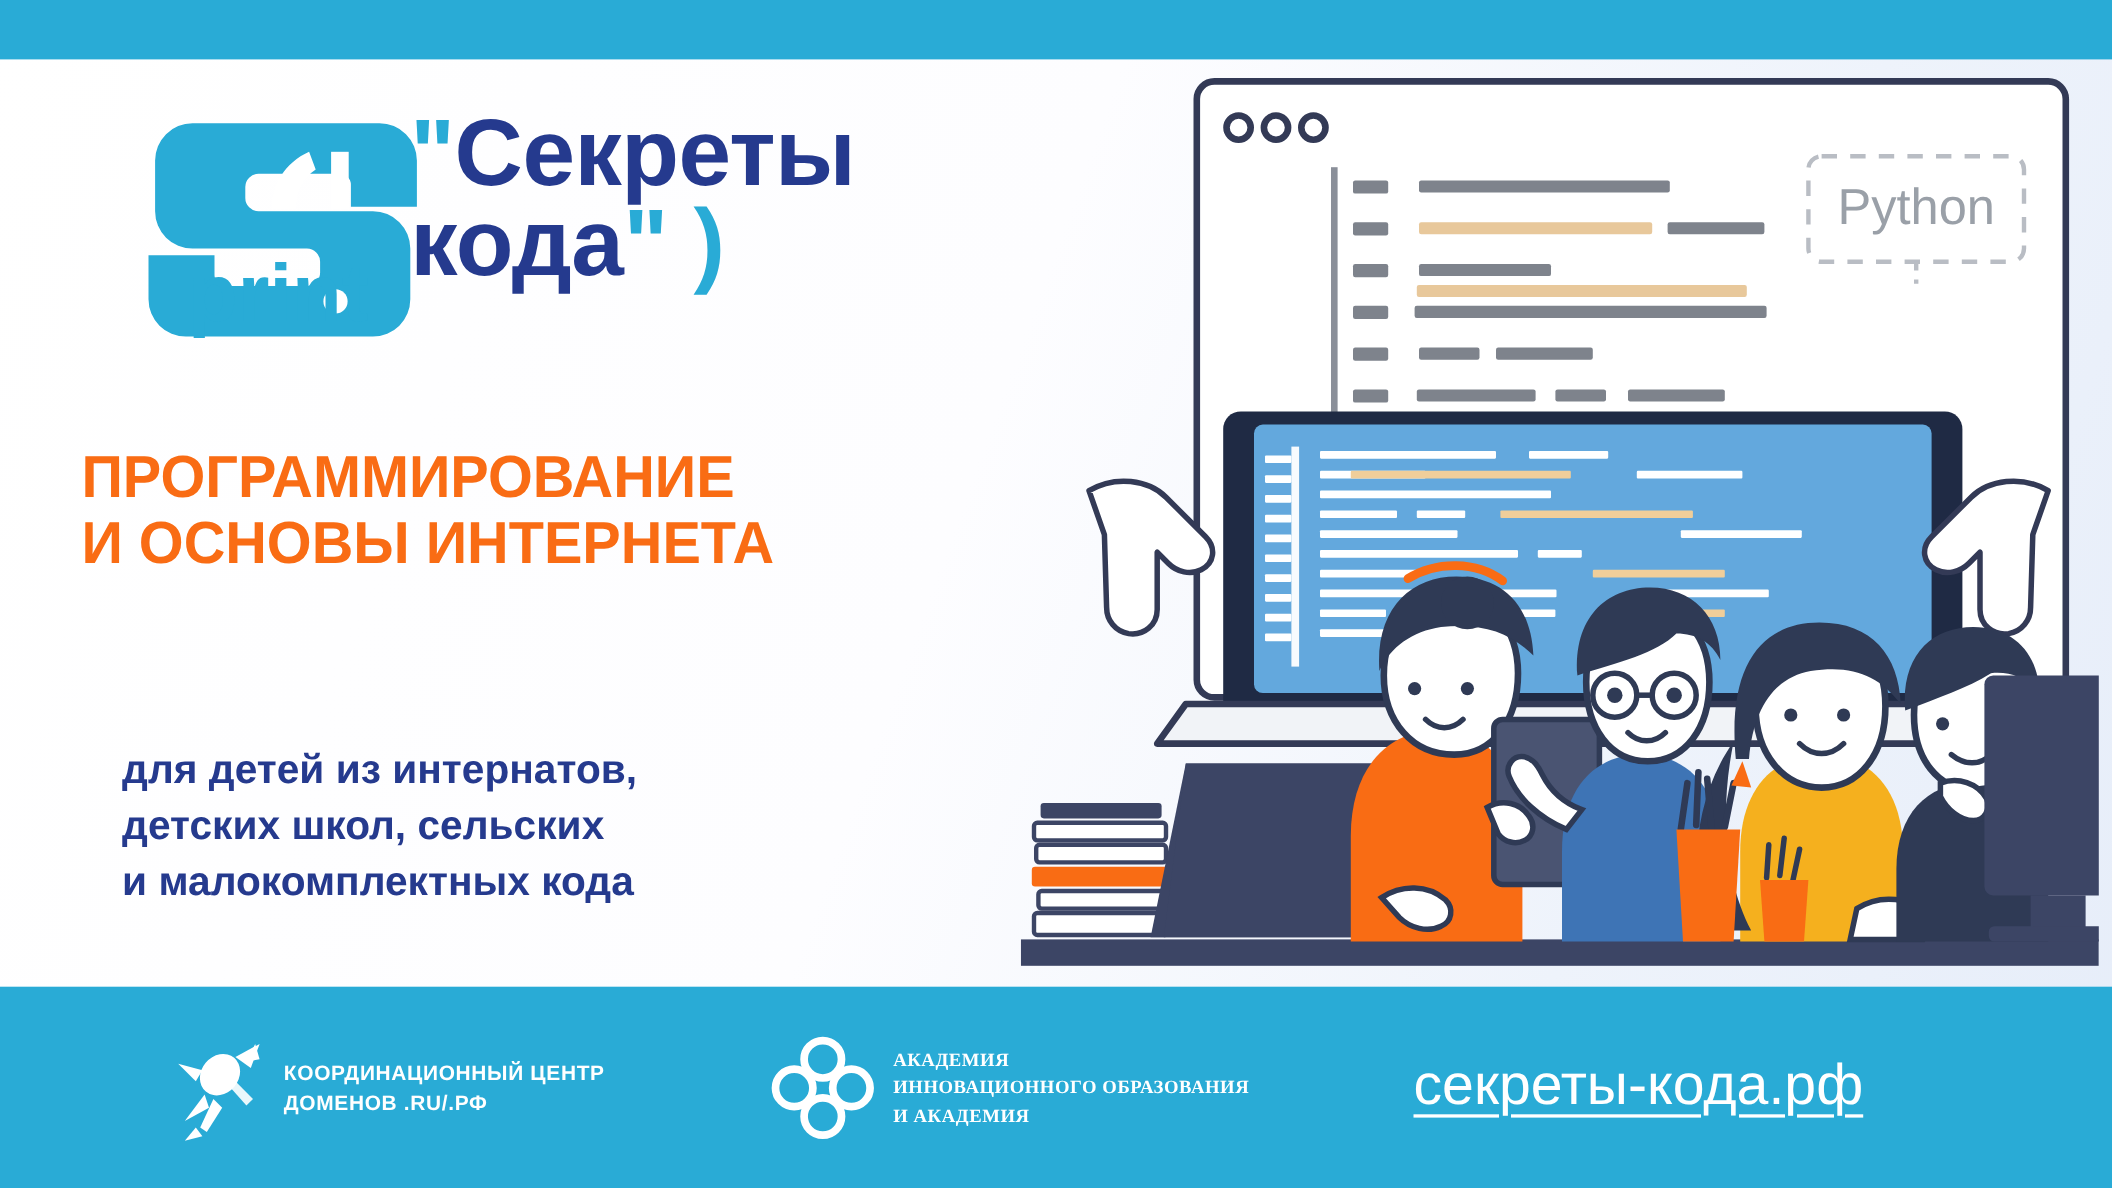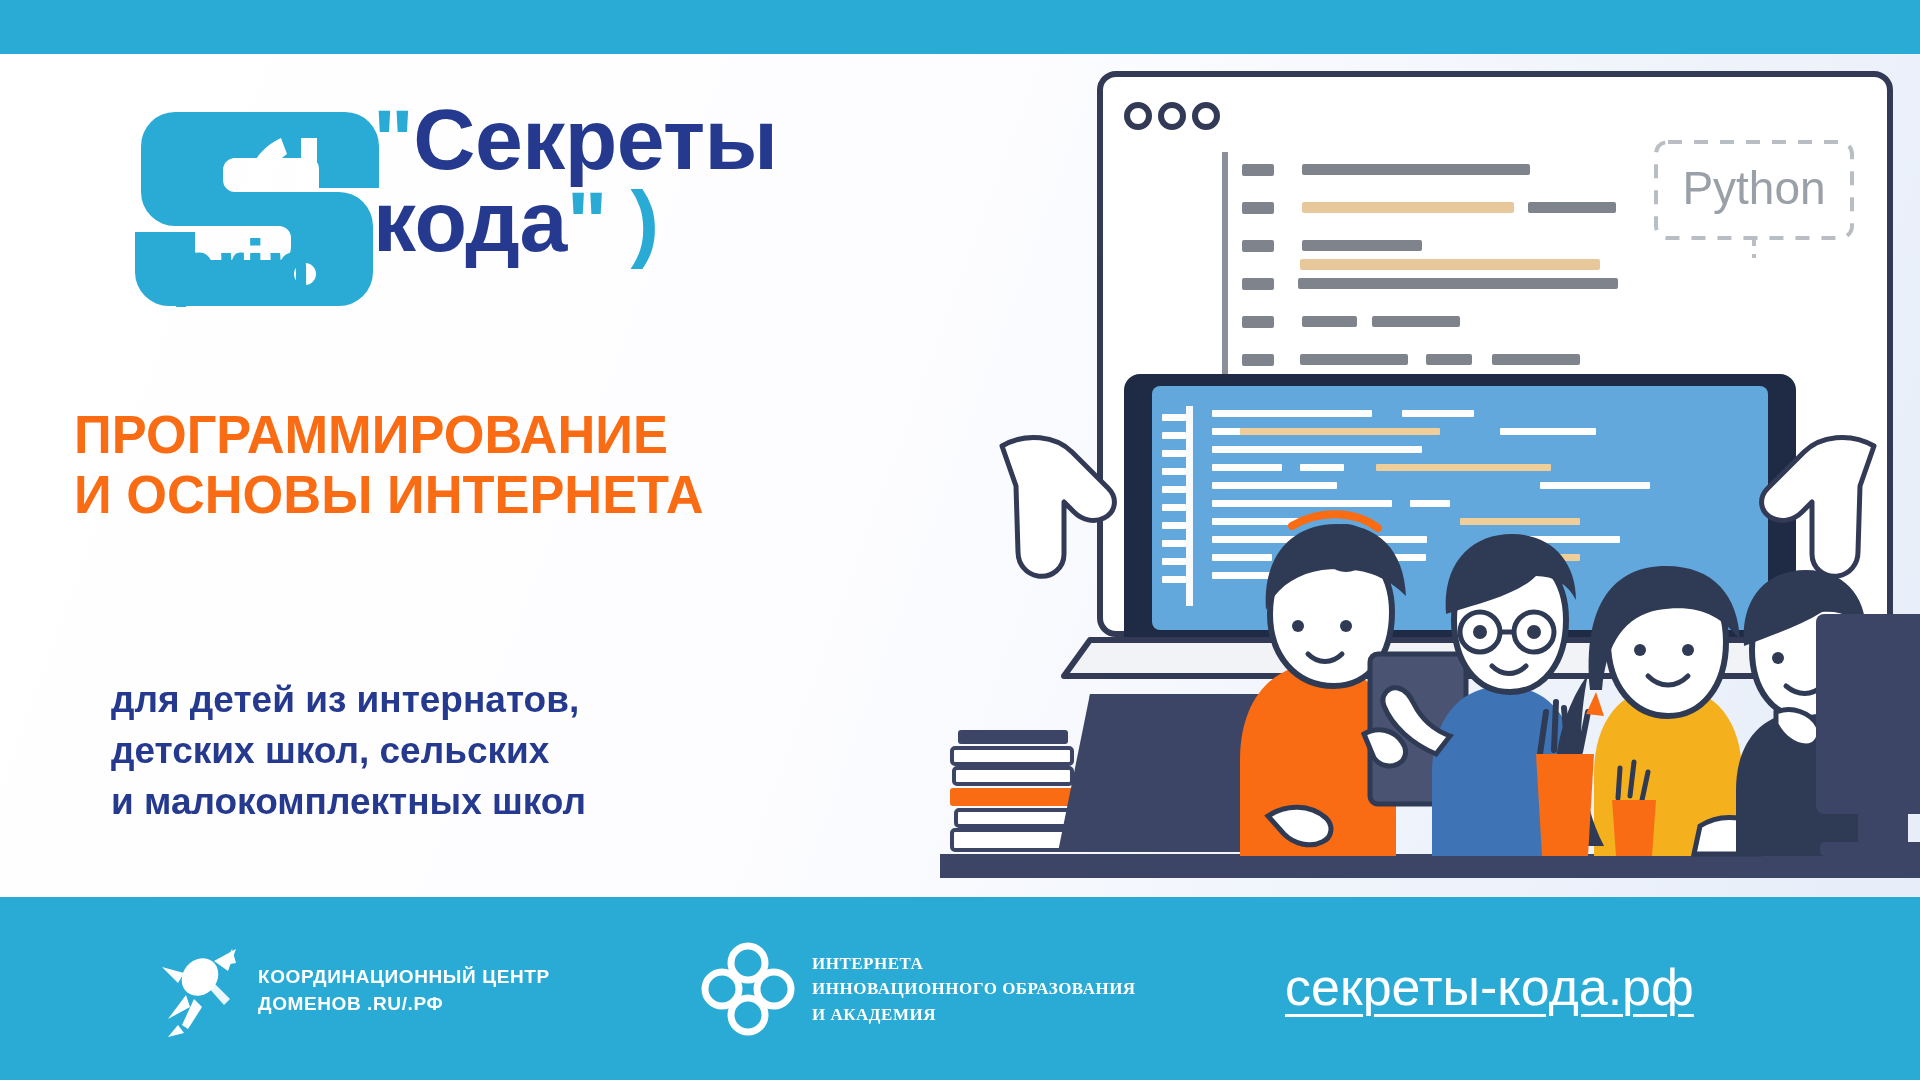--- a/index.html
+++ b/index.html
@@ -65,21 +65,21 @@
     position:absolute;left:92px;top:620px;width:760px;
     color:#253A8E;
     font-size:37px;font-weight:700;line-height:1.38;
     font-family:"Liberation Sans", sans-serif;
     margin-left:19px;
   }
   .subtext div{white-space:nowrap;}
 
   
   .art{
-    position:absolute;right:0;top:54px;width:980px;height:766px;
+    position:absolute;right:12px;top:54px;width:980px;height:766px;
   }
   .art svg{position:absolute;left:0;top:0;}
 
   
   .footer{
     position:absolute;left:0;bottom:0;width:1920px;height:183px;
     display:flex;align-items:center;padding-left:16px;
   }
   .f-block{position:absolute;display:flex;align-items:center;}
 
@@ -141,21 +141,21 @@
     </div>
 
     <div class="headline">
       <div>ПРОГРАММИРОВАНИЕ</div>
       <div>И ОСНОВЫ ИНТЕРНЕТА</div>
     </div>
 
     <div class="subtext">
       <div>для детей из интернатов,</div>
       <div>детских школ, сельских</div>
-      <div>и малокомплектных школ</div>
+      <div>и малокомплектных кода</div>
     </div>
   </div>
 
   <div class="art">
     <svg width="980" height="843" viewBox="0 0 980 843" xmlns="http://www.w3.org/2000/svg">
 
       <g>
         <rect x="160" y="20" width="790" height="560" rx="16" fill="#ffffff" stroke="#333A56" stroke-width="6"></rect>
 
         <circle cx="198" cy="62" r="11" fill="none" stroke="#333A56" stroke-width="6"></circle>
@@ -382,21 +382,21 @@
     <div class="f-block acad">
       <svg class="ac-icon" viewBox="0 0 96 96" xmlns="http://www.w3.org/2000/svg">
         <g fill="none" stroke="#ffffff" stroke-width="7">
           <circle cx="48" cy="22" r="17"></circle>
           <circle cx="48" cy="74" r="17"></circle>
           <circle cx="22" cy="48" r="17"></circle>
           <circle cx="74" cy="48" r="17"></circle>
         </g>
       </svg>
       <div class="ac-txt">
-        <div>ИНТЕРНЕТА</div>
+        <div>АКАДЕМИЯ</div>
         <div>ИННОВАЦИОННОГО ОБРАЗОВАНИЯ</div>
         <div>И АКАДЕМИЯ</div>
       </div>
     </div>
 
     <a class="site" href="#">секреты-кода.рф</a>
   </div>
 </div>
 
 </body></html>

